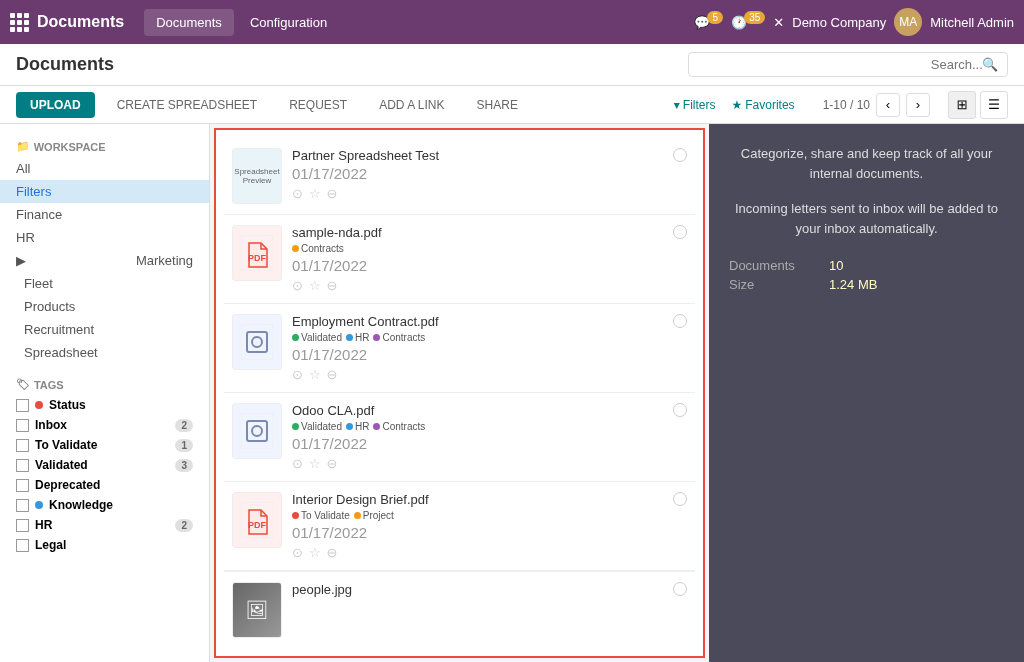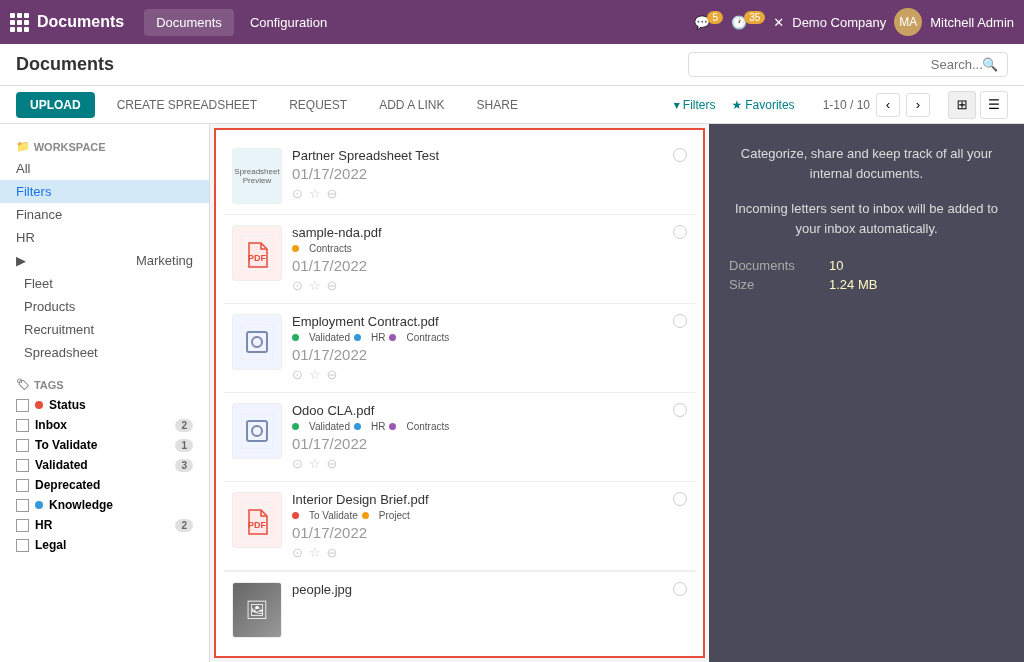--- a/index.html
+++ b/index.html
@@ -289,21 +289,21 @@
     .doc-tags {
       display: flex;
       gap: 4px;
       margin: 3px 0;
       flex-wrap: wrap;
     }
     .doc-tag {
       font-size: 10px;
       display: flex;
       align-items: center;
-      gap: 10px;
+      gap: 2px;
       color: #555;
     }
     .doc-tag-dot {
       width: 7px;
       height: 7px;
       border-radius: 50%;
     }
     .doc-date {
       font-size: 15px;
       color: #999;

